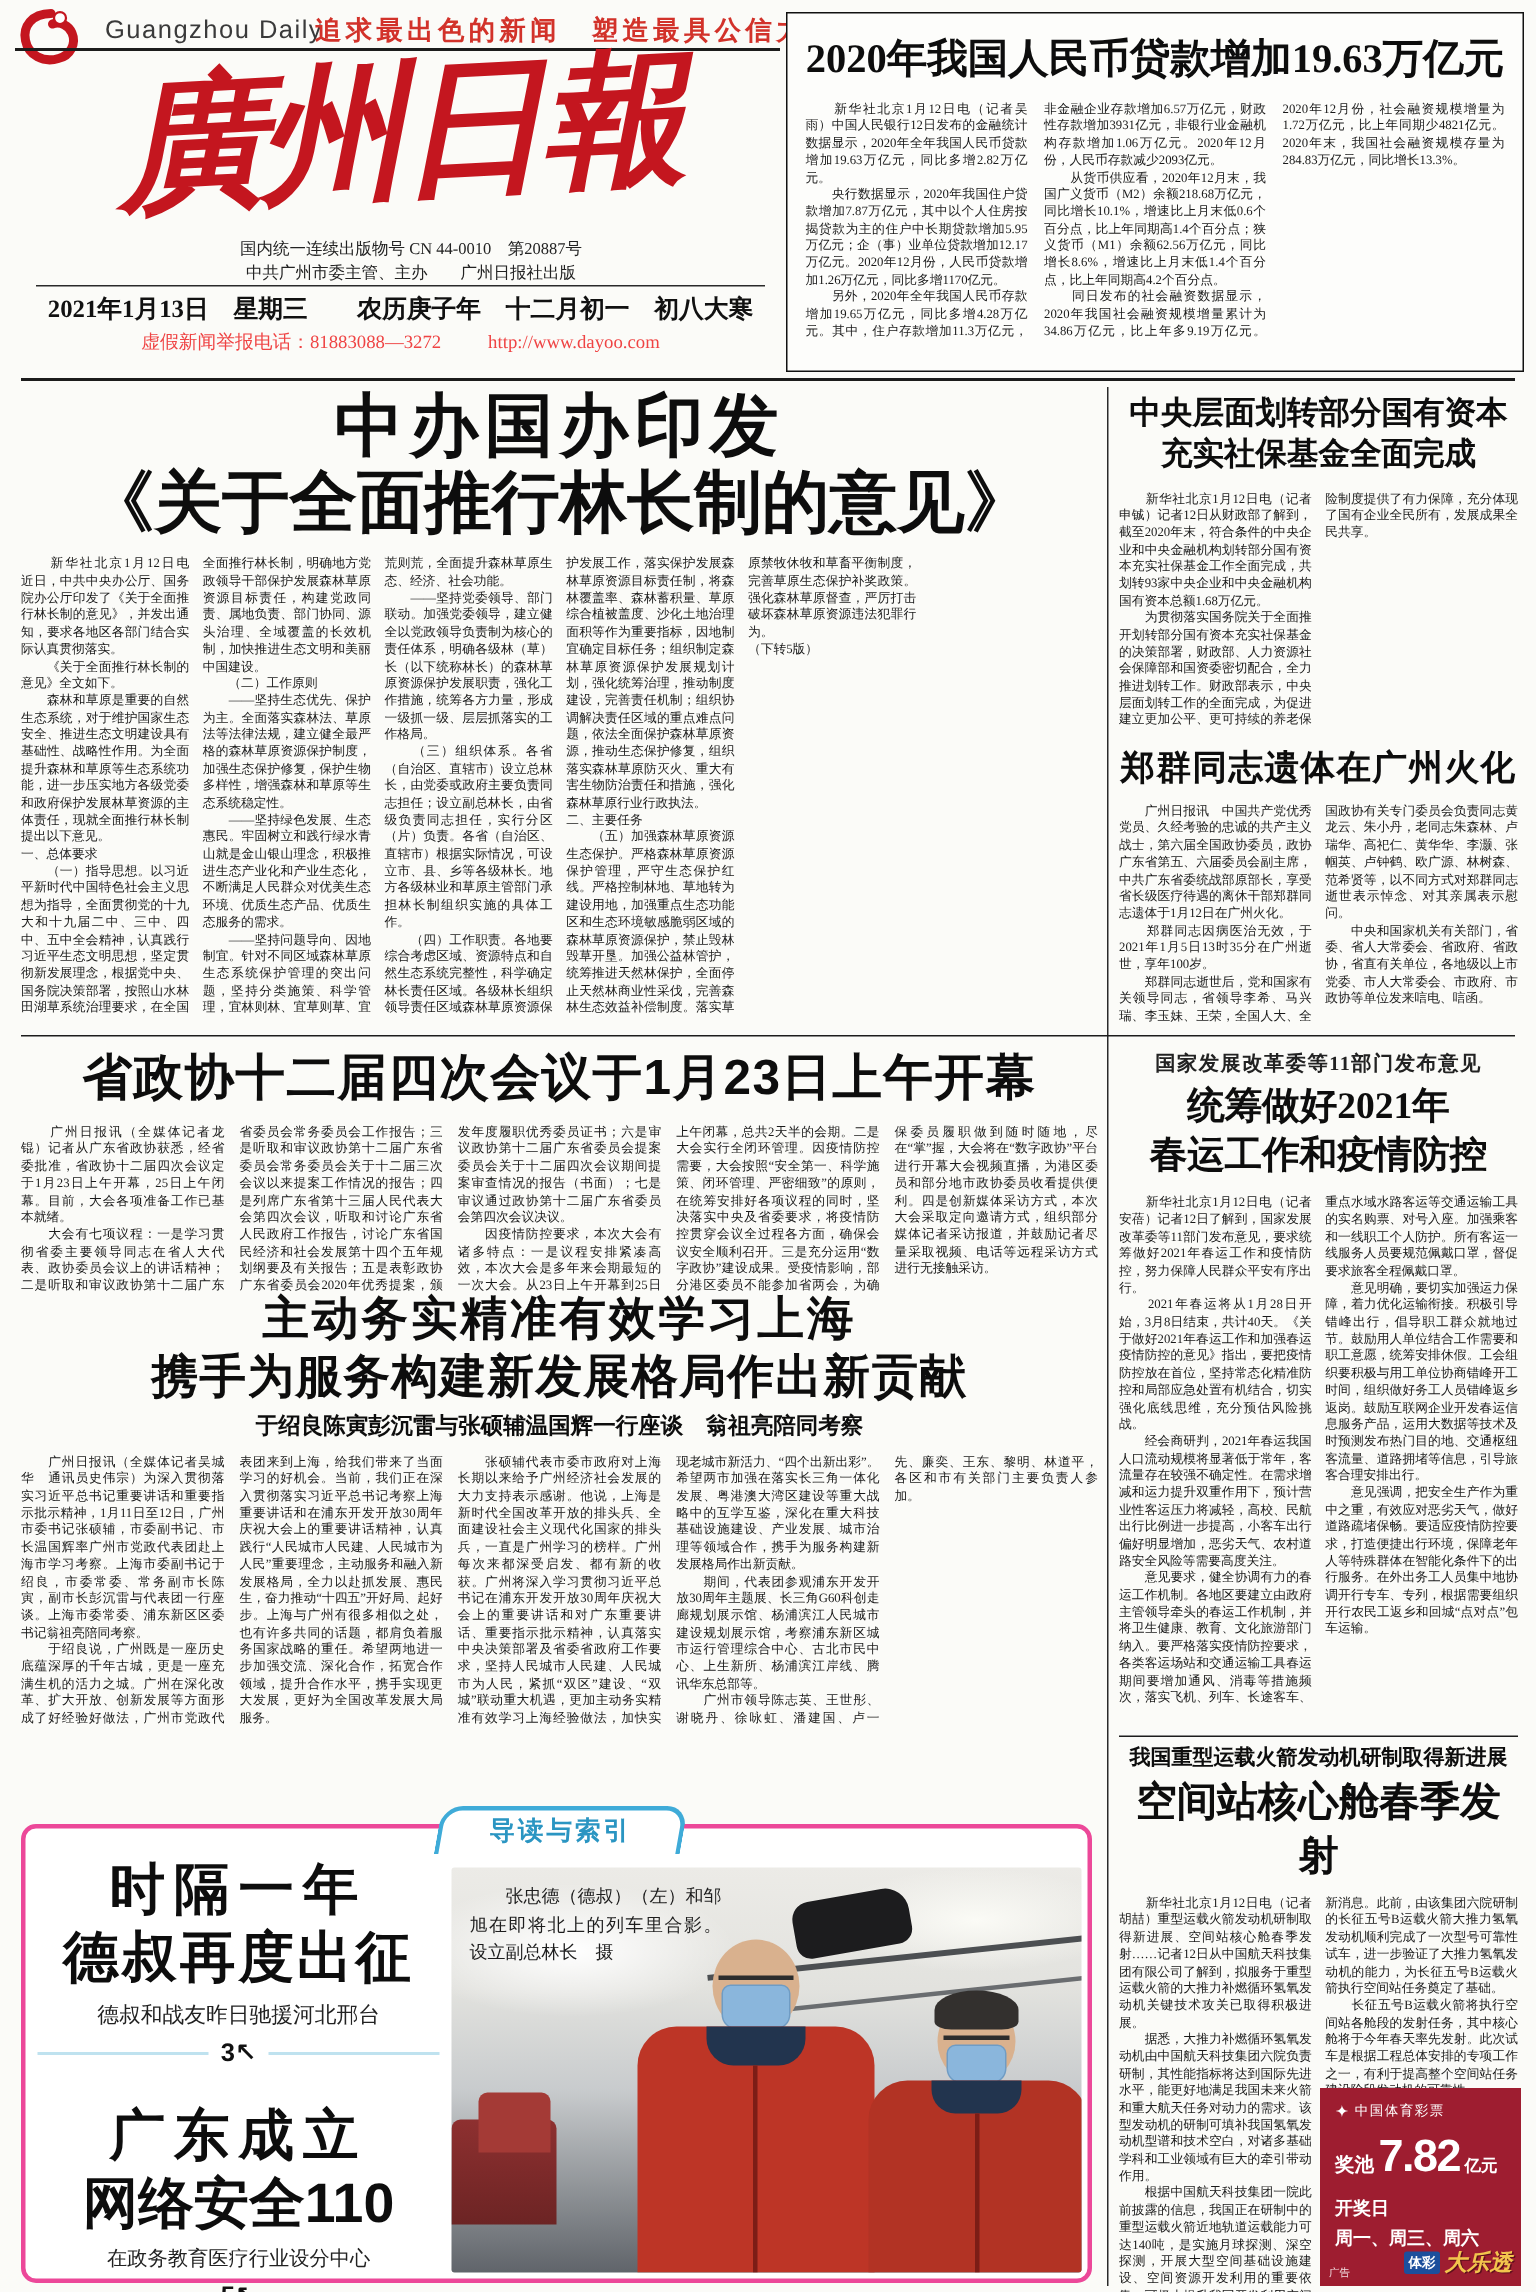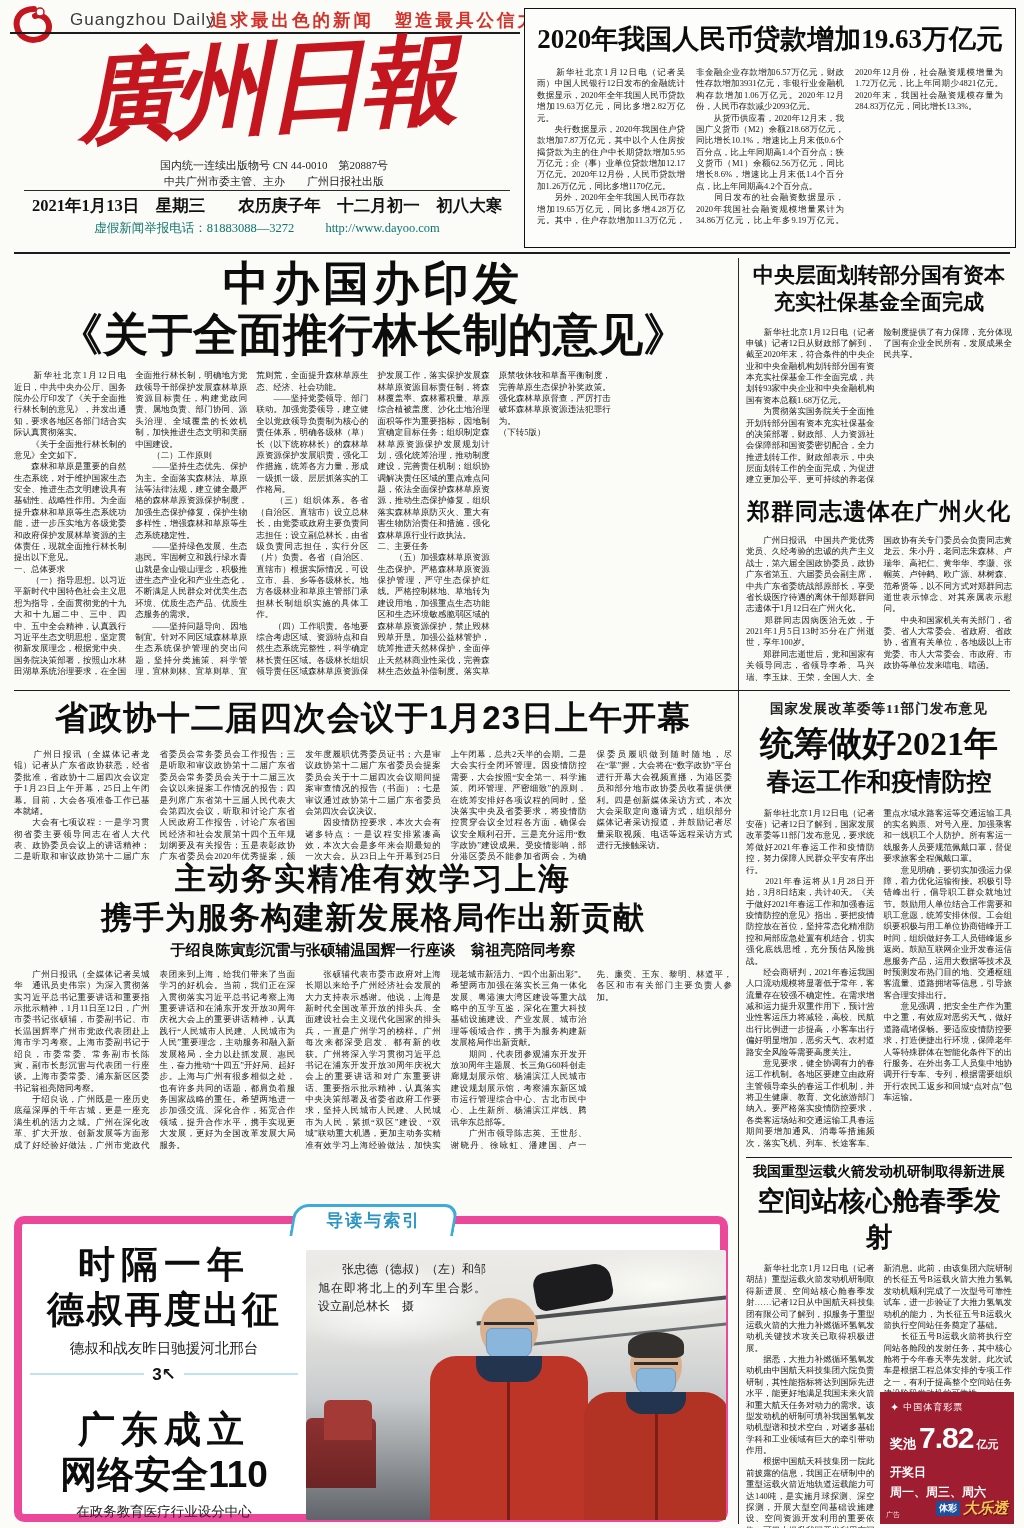--- a/index.html
+++ b/index.html
@@ -40,21 +40,21 @@
   <span class="abs" style="left:56px; top:6px; font-family:'Liberation Sans','DejaVu Sans',sans-serif; font-size:17px; letter-spacing:1px; color:#3a3a3a;">Guangzhou Daily</span>
   <span class="abs" style="left:196px; top:4px; font-weight:900; font-size:17.5px; letter-spacing:3px; color:#d2322a; font-family:'Liberation Sans','DejaVu Sans',sans-serif;">追求最出色的新闻　塑造最具公信力媒体</span>
   <div class="abs hr" style="left:-4px; top:28px; width:510px; height:2px;"></div>
 </div>
 
 <div class="abs" style="left:14px; top:34px; width:500px; height:214px;">
   <div class="abs" style="left:6px; top:2px; width:492px; text-align:center; font-size:98px; line-height:1.1; font-weight:900; color:#c4161f; transform:rotate(-3deg); font-style:italic; letter-spacing:-4px;">廣州日報</div>
   <div class="abs center" style="left:60px; top:124px; width:400px; font-size:11px; color:#222;">国内统一连续出版物号 CN 44-0010　第20887号</div>
   <div class="abs center" style="left:60px; top:140px; width:400px; font-size:11px; color:#222;">中共广州市委主管、主办　　广州日报社出版</div>
   <div class="abs center" style="left:10px; top:156px; width:486px; font-size:16.5px; font-weight:900; padding:4px 0; border-top:1.5px solid #2a2a2a; border-bottom:none; color:#111;">2021年1月13日　星期三　　农历庚子年　十二月初一　初八大寒</div>
-  <div class="abs" style="left:10px; top:186px; width:486px; text-align:center; font-size:12.5px; color:#0f766e;">
+  <div class="abs" style="left:10px; top:186px; width:486px; text-align:center; font-size:12.5px; color:#ef4444;">
     <span>虚假新闻举报电话：81883088—3272</span>
     <span>　　</span>
     <span style="cursor:pointer;">http://www.dayoo.com</span>
   </div>
 </div>
 
 <div class="abs" style="left:524px; top:8px; width:492px; height:240px; border:1.5px solid #111; padding:8px 12px; background:#fdfdfb;">
   <div class="st center" style="font-size:27px; letter-spacing:0px; margin:4px 0 10px 0;">2020年我国人民币贷款增加19.63万亿元</div>
   <div class="article-body cols-3" style="height:166px;">　　新华社北京1月12日电（记者吴雨）中国人民银行12日发布的金融统计数据显示，2020年全年我国人民币贷款增加19.63万亿元，同比多增2.82万亿元。
 　　央行数据显示，2020年我国住户贷款增加7.87万亿元，其中以个人住房按揭贷款为主的住户中长期贷款增加5.95万亿元；企（事）业单位贷款增加12.17万亿元。2020年12月份，人民币贷款增加1.26万亿元，同比多增1170亿元。
@@ -106,21 +106,21 @@
 
 <div class="abs" style="left:14px; top:696px; width:718px; height:160px;">
   <div class="ht center" style="font-size:33px; letter-spacing:1px;">省政协十二届四次会议于1月23日上午开幕</div>
   <div class="article-body cols-5" style="height:116px; margin-top:8px;">　　广州日报讯（全媒体记者龙锟）记者从广东省政协获悉，经省委批准，省政协十二届四次会议定于1月23日上午开幕，25日上午闭幕。目前，大会各项准备工作已基本就绪。
 　　大会有七项议程：一是学习贯彻省委主要领导同志在省人大代表、政协委员会议上的讲话精神；二是听取和审议政协第十二届广东省委员会常务委员会工作报告；三是听取和审议政协第十二届广东省委员会常务委员会关于十二届三次会议以来提案工作情况的报告；四是列席广东省第十三届人民代表大会第四次会议，听取和讨论广东省人民政府工作报告，讨论广东省国民经济和社会发展第十四个五年规划纲要及有关报告；五是表彰政协广东省委员会2020年优秀提案，颁发年度履职优秀委员证书；六是审议政协第十二届广东省委员会提案委员会关于十二届四次会议期间提案审查情况的报告（书面）；七是审议通过政协第十二届广东省委员会第四次会议决议。
 　　因疫情防控要求，本次大会有诸多特点：一是议程安排紧凑高效，本次大会是多年来会期最短的一次大会。从23日上午开幕到25日上午闭幕，总共2天半的会期。二是大会实行全闭环管理。因疫情防控需要，大会按照“安全第一、科学施策、闭环管理、严密细致”的原则，在统筹安排好各项议程的同时，坚决落实中央及省委要求，将疫情防控贯穿会议全过程各方面，确保会议安全顺利召开。三是充分运用“数字政协”建设成果。受疫情影响，部分港区委员不能参加省两会，为确保委员履职做到随时随地，尽在“掌”握，大会将在“数字政协”平台进行开幕大会视频直播，为港区委员和部分地市政协委员收看提供便利。四是创新媒体采访方式，本次大会采取定向邀请方式，组织部分媒体记者采访报道，并鼓励记者尽量采取视频、电话等远程采访方式进行无接触采访。</div>
 </div>
 
 <div class="abs" style="left:746px; top:700px; width:266px; height:454px;">
   <div class="st center kicker" style="font-size:13.5px; color:#222;">国家发展改革委等11部门发布意见</div>
-  <div class="st center" style="font-size:34px; line-height:1.3; margin-top:4px;">统筹做好2021年</div>
+  <div class="st center" style="font-size:25px; line-height:1.3; margin-top:4px;">统筹做好2021年</div>
   <div class="st center" style="font-size:25px; line-height:1.3;">春运工作和疫情防控</div>
   <div class="article-body cols-2" style="height:352px; margin-top:9px;">　　新华社北京1月12日电（记者安蓓）记者12日了解到，国家发展改革委等11部门发布意见，要求统筹做好2021年春运工作和疫情防控，努力保障人民群众平安有序出行。
 　　2021年春运将从1月28日开始，3月8日结束，共计40天。《关于做好2021年春运工作和加强春运疫情防控的意见》指出，要把疫情防控放在首位，坚持常态化精准防控和局部应急处置有机结合，切实强化底线思维，充分预估风险挑战。
 　　经会商研判，2021年春运我国人口流动规模将显著低于常年，客流量存在较强不确定性。在需求增减和运力提升双重作用下，预计营业性客运压力将减轻，高校、民航出行比例进一步提高，小客车出行偏好明显增加，恶劣天气、农村道路安全风险等需要高度关注。
 　　意见要求，健全协调有力的春运工作机制。各地区要建立由政府主管领导牵头的春运工作机制，并将卫生健康、教育、文化旅游部门纳入。要严格落实疫情防控要求，各类客运场站和交通运输工具春运期间要增加通风、消毒等措施频次，落实飞机、列车、长途客车、重点水域水路客运等交通运输工具的实名购票、对号入座。加强乘客和一线职工个人防护。所有客运一线服务人员要规范佩戴口罩，督促要求旅客全程佩戴口罩。
 　　意见明确，要切实加强运力保障，着力优化运输衔接。积极引导错峰出行，倡导职工群众就地过节。鼓励用人单位结合工作需要和职工意愿，统筹安排休假。工会组织要积极与用工单位协商错峰开工时间，组织做好务工人员错峰返乡返岗。鼓励互联网企业开发春运信息服务产品，运用大数据等技术及时预测发布热门目的地、交通枢纽客流量、道路拥堵等信息，引导旅客合理安排出行。
 　　意见强调，把安全生产作为重中之重，有效应对恶劣天气，做好道路疏堵保畅。要适应疫情防控要求，打造便捷出行环境，保障老年人等特殊群体在智能化条件下的出行服务。在外出务工人员集中地协调开行专车、专列，根据需要组织开行农民工返乡和回城“点对点”包车运输。</div>
 </div>
 
 <div class="abs hr" style="left:746px; top:1157px; width:266px; height:1px;"></div>
@@ -162,21 +162,21 @@
 　　于绍良说，广州既是一座历史底蕴深厚的千年古城，更是一座充满生机的活力之城。广州在深化改革、扩大开放、创新发展等方面形成了好经验好做法，广州市党政代表团来到上海，给我们带来了当面学习的好机会。当前，我们正在深入贯彻落实习近平总书记考察上海重要讲话和在浦东开发开放30周年庆祝大会上的重要讲话精神，认真践行“人民城市人民建、人民城市为人民”重要理念，主动服务和融入新发展格局，全力以赴抓发展、惠民生，奋力推动“十四五”开好局、起好步。上海与广州有很多相似之处，也有许多共同的话题，都肩负着服务国家战略的重任。希望两地进一步加强交流、深化合作，拓宽合作领域，提升合作水平，携手实现更大发展，更好为全国改革发展大局服务。
 　　张硕辅代表市委市政府对上海长期以来给予广州经济社会发展的大力支持表示感谢。他说，上海是新时代全国改革开放的排头兵、全面建设社会主义现代化国家的排头兵，一直是广州学习的榜样。广州每次来都深受启发、都有新的收获。广州将深入学习贯彻习近平总书记在浦东开发开放30周年庆祝大会上的重要讲话和对广东重要讲话、重要指示批示精神，认真落实中央决策部署及省委省政府工作要求，坚持人民城市人民建、人民城市为人民，紧抓“双区”建设、“双城”联动重大机遇，更加主动务实精准有效学习上海经验做法，加快实现老城市新活力、“四个出新出彩”。希望两市加强在落实长三角一体化发展、粤港澳大湾区建设等重大战略中的互学互鉴，深化在重大科技基础设施建设、产业发展、城市治理等领域合作，携手为服务构建新发展格局作出新贡献。
 　　期间，代表团参观浦东开发开放30周年主题展、长三角G60科创走廊规划展示馆、杨浦滨江人民城市建设规划展示馆，考察浦东新区城市运行管理综合中心、古北市民中心、上生新所、杨浦滨江岸线、腾讯华东总部等。
 　　广州市领导陈志英、王世彤、谢晓丹、徐咏虹、潘建国、卢一先、廉奕、王东、黎明、林道平，各区和市有关部门主要负责人参加。</div>
 </div>
 
 <div class="abs" style="left:292px; top:1204px; width:164px; height:32px; background:#fff; border:3px solid #3fabd8; border-bottom:none; border-radius:14px 14px 0 0; transform:skewX(-10deg); z-index:3;">
   <div style="transform:skewX(10deg); text-align:center; color:#2a95c2; font-weight:900; font-size:17px; line-height:28px; font-family:'Liberation Sans','DejaVu Sans',sans-serif; letter-spacing:2px;">导读与索引</div>
 </div>
 
-<div class="abs" style="left:14px; top:1216px; width:714px; height:306px; border:8px solid #ec4899; border-radius:10px; background:#fff; z-index:2;">
+<div class="abs" style="left:14px; top:1216px; width:714px; height:306px; border:3px solid #ec4899; border-radius:10px; background:#fff; z-index:2;">
 
   <div class="abs" style="left:8px; top:18px; width:268px; text-align:center;">
     <div class="ht" style="font-size:37px; line-height:1.25; letter-spacing:6px;">时隔一年</div>
     <div class="ht" style="font-size:37px; line-height:1.2; letter-spacing:2px;">德叔再度出征</div>
     <div style="font-size:14.5px; margin-top:6px; color:#222;">德叔和战友昨日驰援河北邢台</div>
     <div class="pageref">
       <span class="rule"></span>
       <span class="num"><span>3</span><span>↖</span></span>
       <span class="rule"></span>
     </div>

